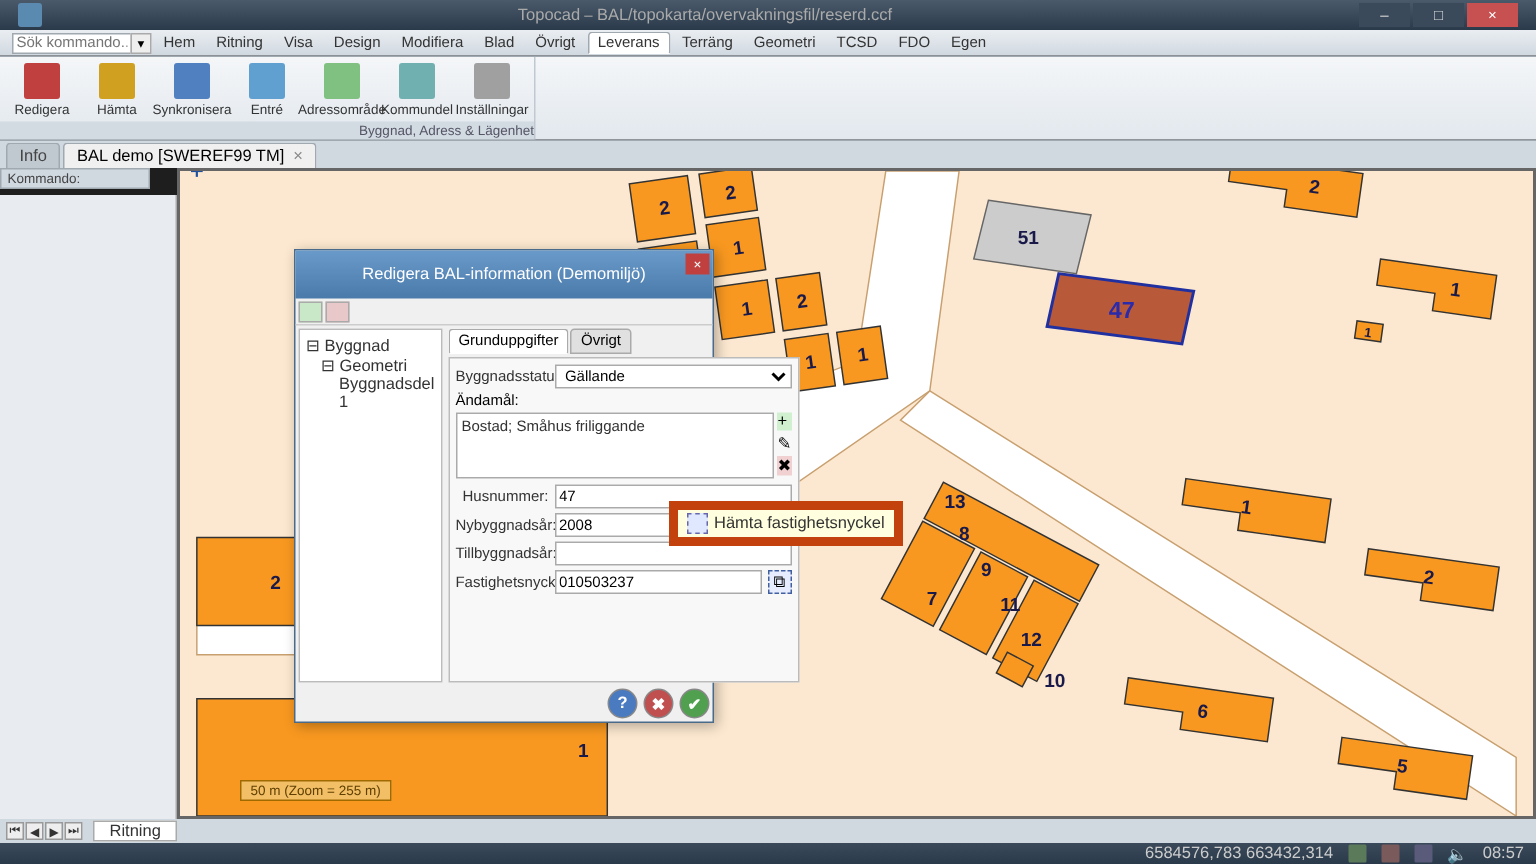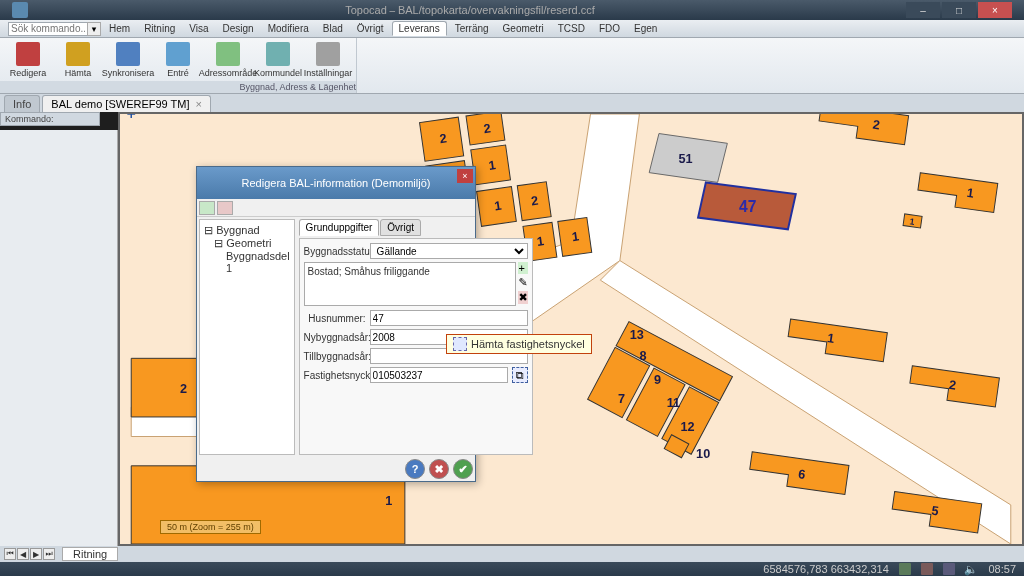--- a/index.html
+++ b/index.html
@@ -49,21 +49,21 @@
 .dialog .dtabs .t{font-size:10px;padding:2px 6px;border:1px solid #aaa;background:#e0e0e0;border-radius:3px 3px 0 0}
 .dialog .dtabs .t.active{background:#fff;border-bottom:1px solid #fff}
 .dialog .dfrm{border:1px solid #bbb;background:#f8f8f8;flex:1;padding:4px}
 .row{display:flex;align-items:center;margin-bottom:3px;gap:4px}
 .row label{font-size:10px;width:62px;text-align:right;color:#333}
 .row input,.row select{flex:1;font-size:10px;height:16px;border:1px solid #aaa;padding:0 2px;background:#fff}
 .row .sidebtn{width:16px;height:16px;border:1px solid #aaa;background:#e8e8e8;display:flex;align-items:center;justify-content:center}
 .andamal{border:1px solid #aaa;background:#fff;height:44px;padding:3px;font-size:10px;color:#333;margin-bottom:4px;position:relative}
 .dialog .dftr{height:24px;display:flex;justify-content:flex-end;padding:2px;gap:4px}
 .rbtn{width:20px;height:20px;border-radius:10px;border:1px solid #888;display:flex;align-items:center;justify-content:center;font-weight:bold;color:#fff}
-.tooltip{position:absolute;left:446px;top:334px;background:#ffffe0;border:1px solid #c2410c;padding:2px 6px;font-size:10px;color:#333;display:flex;align-items:center;gap:4px}
+.tooltip{position:absolute;left:446px;top:334px;background:#ffffe0;border:6px solid #c2410c;padding:2px 6px;font-size:10px;color:#333;display:flex;align-items:center;gap:4px}
 .tooltip .ic{width:14px;height:14px;border:1px dashed #66a;background:#e0e8ff}
 .scalebar{position:absolute;left:40px;bottom:10px;background:rgba(240,200,120,.8);border:1px solid #a06a00;padding:1px 6px;font-size:9px;color:#604000}
 .bnum{font-weight:bold;fill:#1a1a4a;font-size:13px}
 .bnum2{font-weight:bold;fill:#2a2aaa;font-size:13px}
 </style>
 </head>
 <body>
 
 <div class="titlebar">
   <div class="logo"></div>
@@ -238,20 +238,21 @@
     <div class="dform">
       <div class="dtabs">
         <div class="t active">Grunduppgifter</div>
         <div class="t">Övrigt</div>
       </div>
       <div class="dfrm">
         <div class="row">
             <label>Byggnadsstatus:</label>
             <select><option>Gällande</option></select>
           </div>
+        <div style="font-size:10px;margin:2px 0">Ändamål:</div>
         <div style="display:flex;gap:2px">
           <div class="andamal" style="flex:1">Bostad; Småhus friliggande</div>
           <div style="display:flex;flex-direction:column;gap:2px">
             <div class="sidebtn" style="background:#d0f0d0">+</div>
             <div class="sidebtn">✎</div>
             <div class="sidebtn" style="background:#f0d0d0">✖</div>
           </div>
         </div>
         <div class="row">
             <label>Husnummer:</label>

